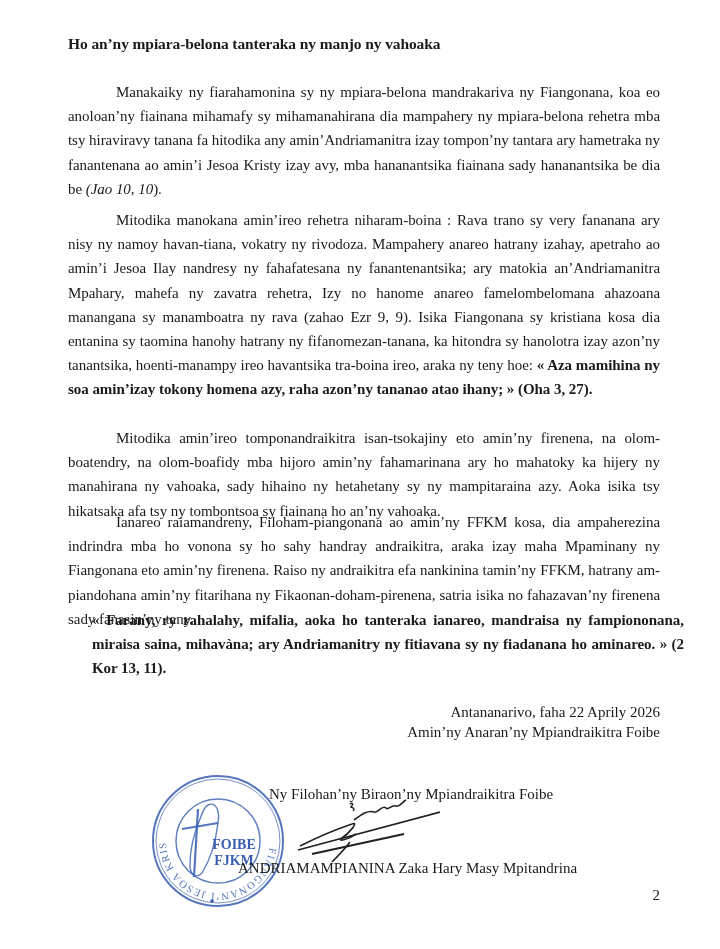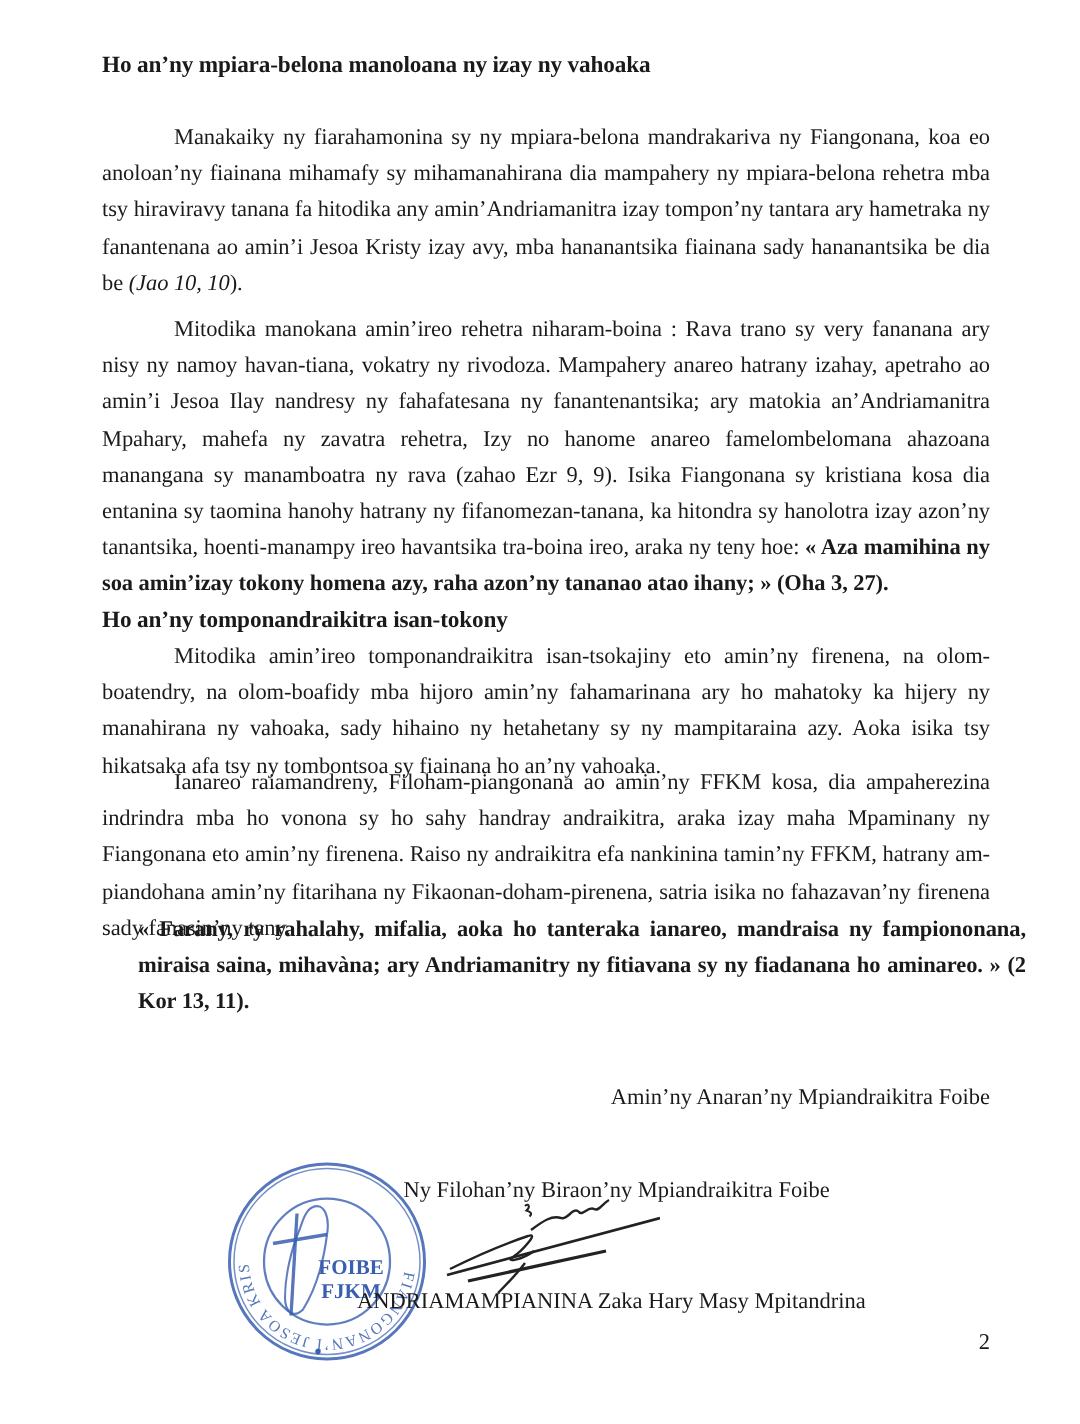--- a/index.html
+++ b/index.html
@@ -16,34 +16,34 @@
   .sigline { position: absolute; font-size: 15px; line-height: 20px; white-space: nowrap; }
   .pagenum { position: absolute; right: 60px; top: 887px; font-size: 15px; }
   .stamp { position: absolute; left: 150px; top: 773px; width: 136px; height: 136px; }
   .signature { position: absolute; left: 290px; top: 798px; width: 150px; height: 70px; }
 </style>
 </head>
 <body>
 
 <div class="page">
 
-  <div class="col h" style="top:34px;">Ho an’ny mpiara-belona manoloana ny izay ny vahoaka</div>
+  <div class="col h" style="top:34px;">Ho an’ny mpiara-belona tanteraka ny manjo ny vahoaka</div>
 
   <p class="col p" style="top:80px;"><span>Manakaiky ny fiarahamonina sy ny mpiara-belona mandrakariva ny Fiangonana, koa eo anoloan’ny fiainana mihamafy sy mihamanahirana dia mampahery ny mpiara-belona rehetra mba tsy hiraviravy tanana fa hitodika any amin’Andriamanitra izay tompon’ny tantara ary hametraka ny fanantenana ao amin’i Jesoa Kristy izay avy, mba hananantsika fiainana sady hananantsika be dia be </span><span class="it">(Jao 10, 10</span><span>).</span></p>
 
   <p class="col p" style="top:208px;"><span>Mitodika manokana amin’ireo rehetra niharam-boina : Rava trano sy very fananana ary nisy ny namoy havan-tiana, vokatry ny rivodoza. Mampahery anareo hatrany izahay, apetraho ao amin’i Jesoa Ilay nandresy ny fahafatesana ny fanantenantsika; ary matokia an’Andriamanitra Mpahary, mahefa ny zavatra rehetra, Izy no hanome anareo famelombelomana ahazoana manangana sy manamboatra ny rava (zahao Ezr 9, 9). Isika Fiangonana sy kristiana kosa dia entanina sy taomina hanohy hatrany ny fifanomezan-tanana, ka hitondra sy hanolotra izay azon’ny tanantsika, hoenti-manampy ireo havantsika tra-boina ireo, araka ny teny hoe: </span><span class="bi">« Aza mamihina ny soa amin’izay tokony homena azy, raha azon’ny tananao atao ihany; » (Oha 3, 27).</span></p>
 
-  <div class="col h" style="top:404px;">Ho an’ny tomponandraikitra isan-tokony</div>
 
   <p class="col p" style="top:426px;">Mitodika amin’ireo tomponandraikitra isan-tsokajiny eto amin’ny firenena, na olom-boatendry, na olom-boafidy mba hijoro amin’ny fahamarinana ary ho mahatoky ka hijery ny manahirana ny vahoaka, sady hihaino ny hetahetany sy ny mampitaraina azy. Aoka isika tsy hikatsaka afa tsy ny tombontsoa sy fiainana ho an’ny vahoaka.</p>
 
   <p class="col p" style="top:510px;">Ianareo raiamandreny, Filoham-piangonana ao amin’ny FFKM kosa, dia ampaherezina indrindra mba ho vonona sy ho sahy handray andraikitra, araka izay maha Mpaminany ny Fiangonana eto amin’ny firenena. Raiso ny andraikitra efa nankinina tamin’ny FFKM, hatrany am-piandohana amin’ny fitarihana ny Fikaonan-doham-pirenena, satria isika no fahazavan’ny firenena sady fanasin’ny tany.</p>
 
   <p class="col p noindent bi" style="top:608px;">« Farany, ry rahalahy, mifalia, aoka ho tanteraka ianareo, mandraisa ny fampiononana, miraisa saina, mihavàna; ary Andriamanitry ny fitiavana sy ny fiadanana ho aminareo. » (2 Kor 13, 11).</p>
 
+  <div class="right" style="top:702px;">Antananarivo, faha 22 Aprily 2026</div>
   <div class="right" style="top:722px;">Amin’ny Anaran’ny Mpiandraikitra Foibe</div>
 
   <svg class="stamp" viewBox="0 0 136 136">
     <defs>
       <path id="ringPath" d="M68,68 m-52,0 a52,52 0 1,1 104,0 a52,52 0 1,1 -104,0"></path>
     </defs>
     <circle cx="68" cy="68" r="65" fill="none" stroke="#3a5fb0" stroke-width="2" opacity="0.85"></circle>
     <circle cx="68" cy="68" r="62" fill="none" stroke="#3a5fb0" stroke-width="1" opacity="0.7"></circle>
     <circle cx="68" cy="68" r="42" fill="none" stroke="#3a5fb0" stroke-width="1.5" opacity="0.8"></circle>
     <text font-family="Liberation Serif, serif" font-size="10.5" fill="#3a5fb0" letter-spacing="1.2" opacity="0.85">

